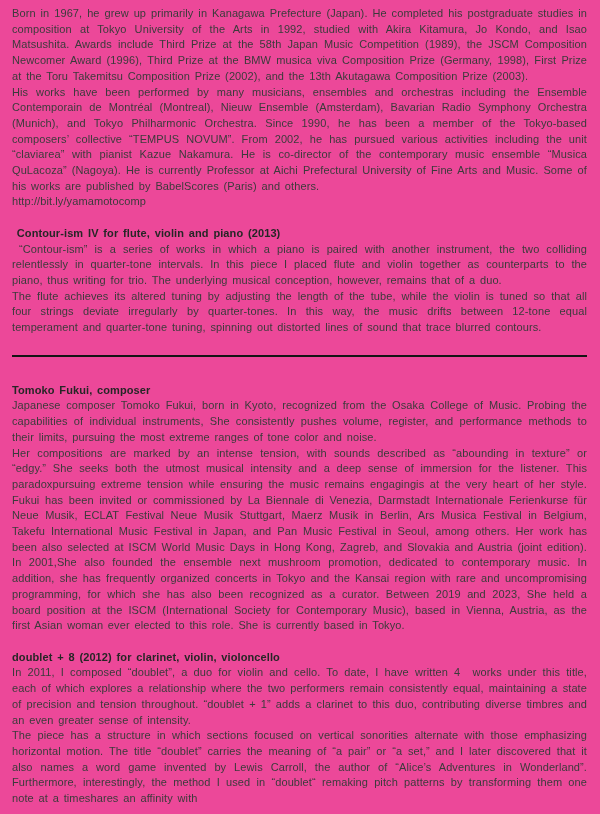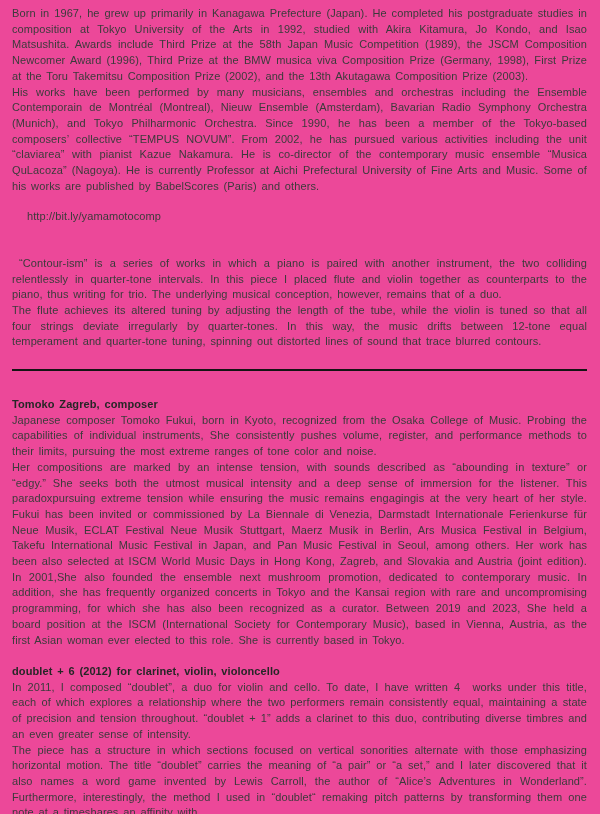--- a/index.html
+++ b/index.html
@@ -32,21 +32,21 @@
     font-size: 11px;
     line-height: 15.7px;
     font-weight: bold;
     color: #262626;
     text-align: left;
     white-space: pre-wrap;
     letter-spacing: 0.1px;
     word-spacing: 1.6px;
   }
   .link-line {
-    margin: 15px;
+    margin: 0;
     font-size: 11px;
     line-height: 15.7px;
     color: #3b3b3b;
     text-align: left;
     white-space: pre-wrap;
     letter-spacing: 0.1px;
     text-decoration: none;
     display: block;
     cursor: pointer;
   }
@@ -65,35 +65,36 @@
 <div class="page">
 
   <p class="para">Born in 1967, he grew up primarily in Kanagawa Prefecture (Japan). He completed his postgraduate studies in composition at Tokyo University of the Arts in 1992, studied with Akira Kitamura, Jo Kondo, and Isao Matsushita. Awards include Third Prize at the 58th Japan Music Competition (1989), the JSCM Composition Newcomer Award (1996), Third Prize at the BMW musica viva Composition Prize (Germany, 1998), First Prize at the Toru Takemitsu Composition Prize (2002), and the 13th Akutagawa Composition Prize (2003).</p>
 
   <p class="para">His works have been performed by many musicians, ensembles and orchestras including the Ensemble Contemporain de Montréal (Montreal), Nieuw Ensemble (Amsterdam), Bavarian Radio Symphony Orchestra (Munich), and Tokyo Philharmonic Orchestra. Since 1990, he has been a member of the Tokyo-based composers’ collective “TEMPUS NOVUM”. From 2002, he has pursued various activities including the unit “claviarea” with pianist Kazue Nakamura. He is co-director of the contemporary music ensemble “Musica QuLacoza” (Nagoya). He is currently Professor at Aichi Prefectural University of Fine Arts and Music. Some of his works are published by BabelScores (Paris) and others.</p>
 
   <span class="link-line">http://bit.ly/yamamotocomp</span>
 
   <div class="blank-line"></div>
 
+  <p class="heading"> Contour-ism IV for flute, violin and piano (2013)</p>
 
   <p class="para"> “Contour-ism” is a series of works in which a piano is paired with another instrument, the two colliding relentlessly in quarter-tone intervals. In this piece I placed flute and violin together as counterparts to the piano, thus writing for trio. The underlying musical conception, however, remains that of a duo.</p>
 
   <p class="para">The flute achieves its altered tuning by adjusting the length of the tube, while the violin is tuned so that all four strings deviate irregularly by quarter-tones. In this way, the music drifts between 12-tone equal temperament and quarter-tone tuning, spinning out distorted lines of sound that trace blurred contours.</p>
 
 
   <hr class="divider">
 
-  <p class="heading">Tomoko Zagreb, composer</p>
+  <p class="heading">Tomoko Fukui, composer</p>
 
   <p class="para">Japanese composer Tomoko Fukui, born in Kyoto, recognized from the Osaka College of Music. Probing the capabilities of individual instruments, She consistently pushes volume, register, and performance methods to their limits, pursuing the most extreme ranges of tone color and noise.</p>
 
   <p class="para">Her compositions are marked by an intense tension, with sounds described as “abounding in texture” or “edgy.” She seeks both the utmost musical intensity and a deep sense of immersion for the listener. This paradoxpursuing extreme tension while ensuring the music remains engagingis at the very heart of her style. Fukui has been invited or commissioned by La Biennale di Venezia, Darmstadt Internationale Ferienkurse für Neue Musik, ECLAT Festival Neue Musik Stuttgart, Maerz Musik in Berlin, Ars Musica Festival in Belgium, Takefu International Music Festival in Japan, and Pan Music Festival in Seoul, among others. Her work has been also selected at ISCM World Music Days in Hong Kong, Zagreb, and Slovakia and Austria (joint edition). In 2001,She also founded the ensemble next mushroom promotion, dedicated to contemporary music. In addition, she has frequently organized concerts in Tokyo and the Kansai region with rare and uncompromising programming, for which she has also been recognized as a curator. Between 2019 and 2023, She held a board position at the ISCM (International Society for Contemporary Music), based in Vienna, Austria, as the first Asian woman ever elected to this role. She is currently based in Tokyo.</p>
 
   <div class="blank-line"></div>
 
-  <p class="heading">doublet + 6 (2012) for clarinet, violin, violoncello</p>
+  <p class="heading">doublet + 8 (2012) for clarinet, violin, violoncello</p>
 
   <p class="para">In 2011, I composed “doublet”, a duo for violin and cello. To date, I have written 4  works under this title, each of which explores a relationship where the two performers remain consistently equal, maintaining a state of precision and tension throughout. “doublet + 1” adds a clarinet to this duo, contributing diverse timbres and an even greater sense of intensity.</p>
 
   <p class="para">The piece has a structure in which sections focused on vertical sonorities alternate with those emphasizing horizontal motion. The title “doublet” carries the meaning of “a pair” or “a set,” and I later discovered that it also names a word game invented by Lewis Carroll, the author of “Alice’s Adventures in Wonderland”. Furthermore, interestingly, the method I used in “doublet“ remaking pitch patterns by transforming them one note at a timeshares an affinity with</p>
 
 </div>
 
 </body></html>

